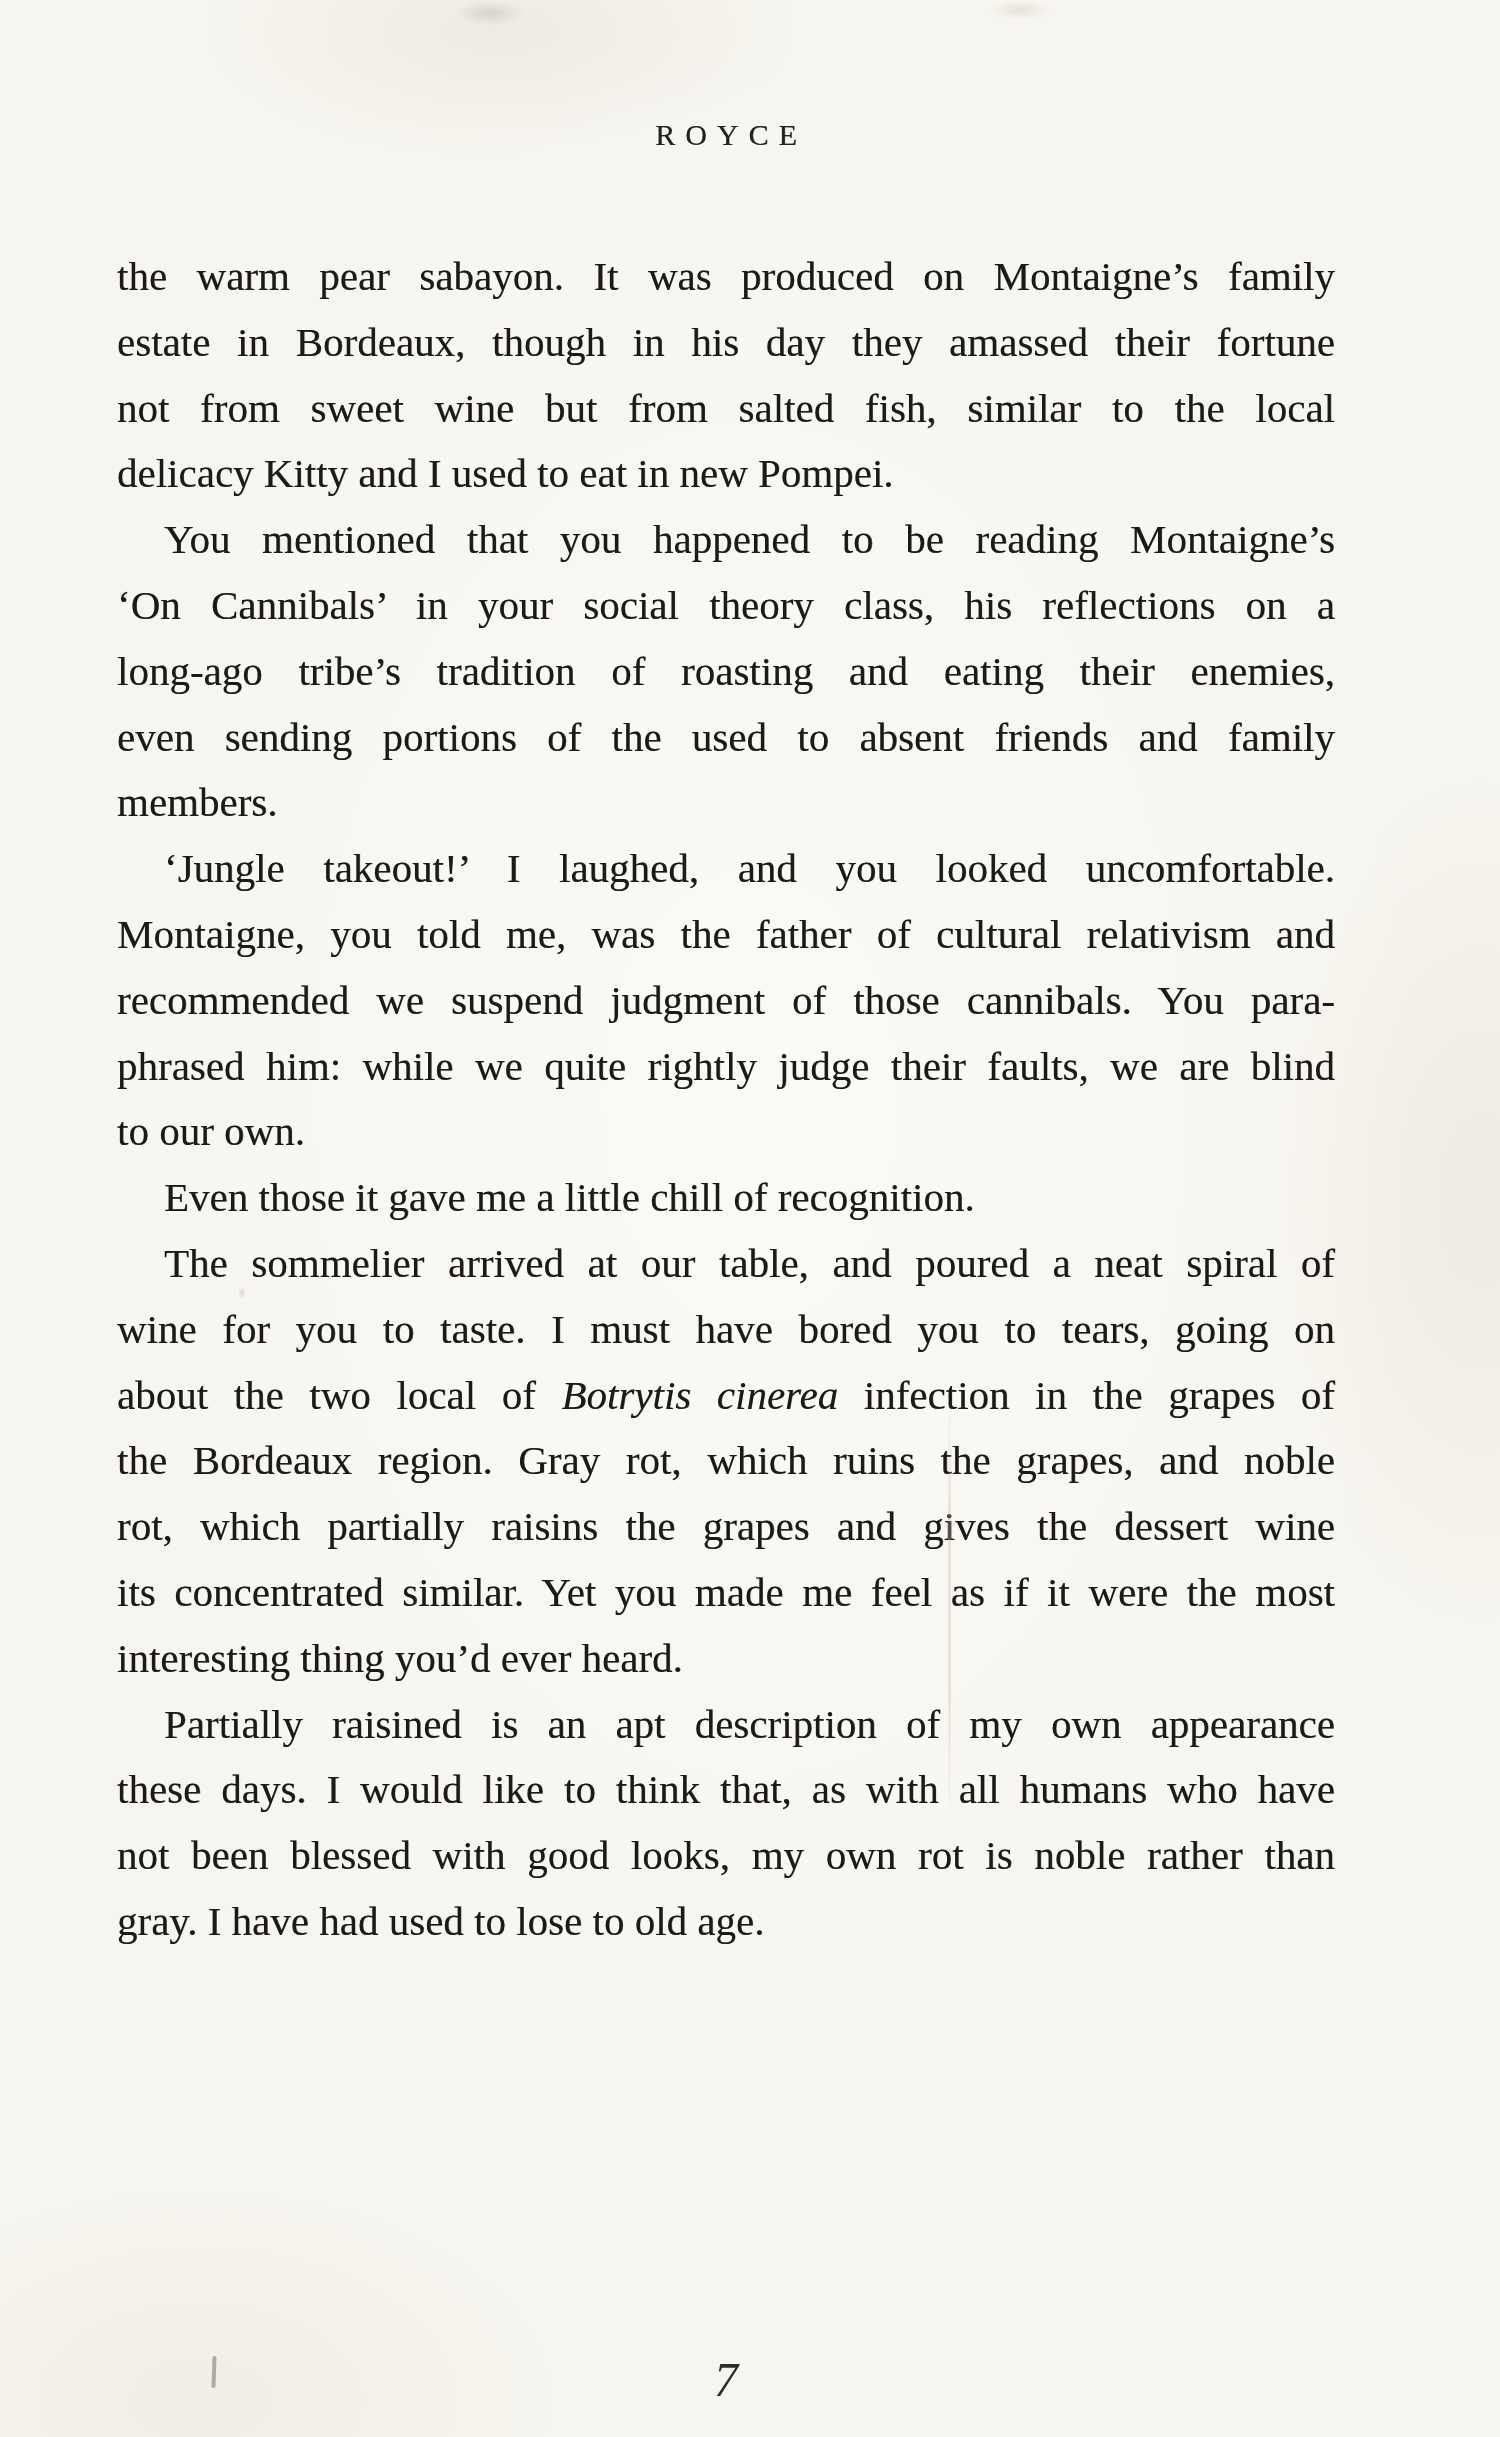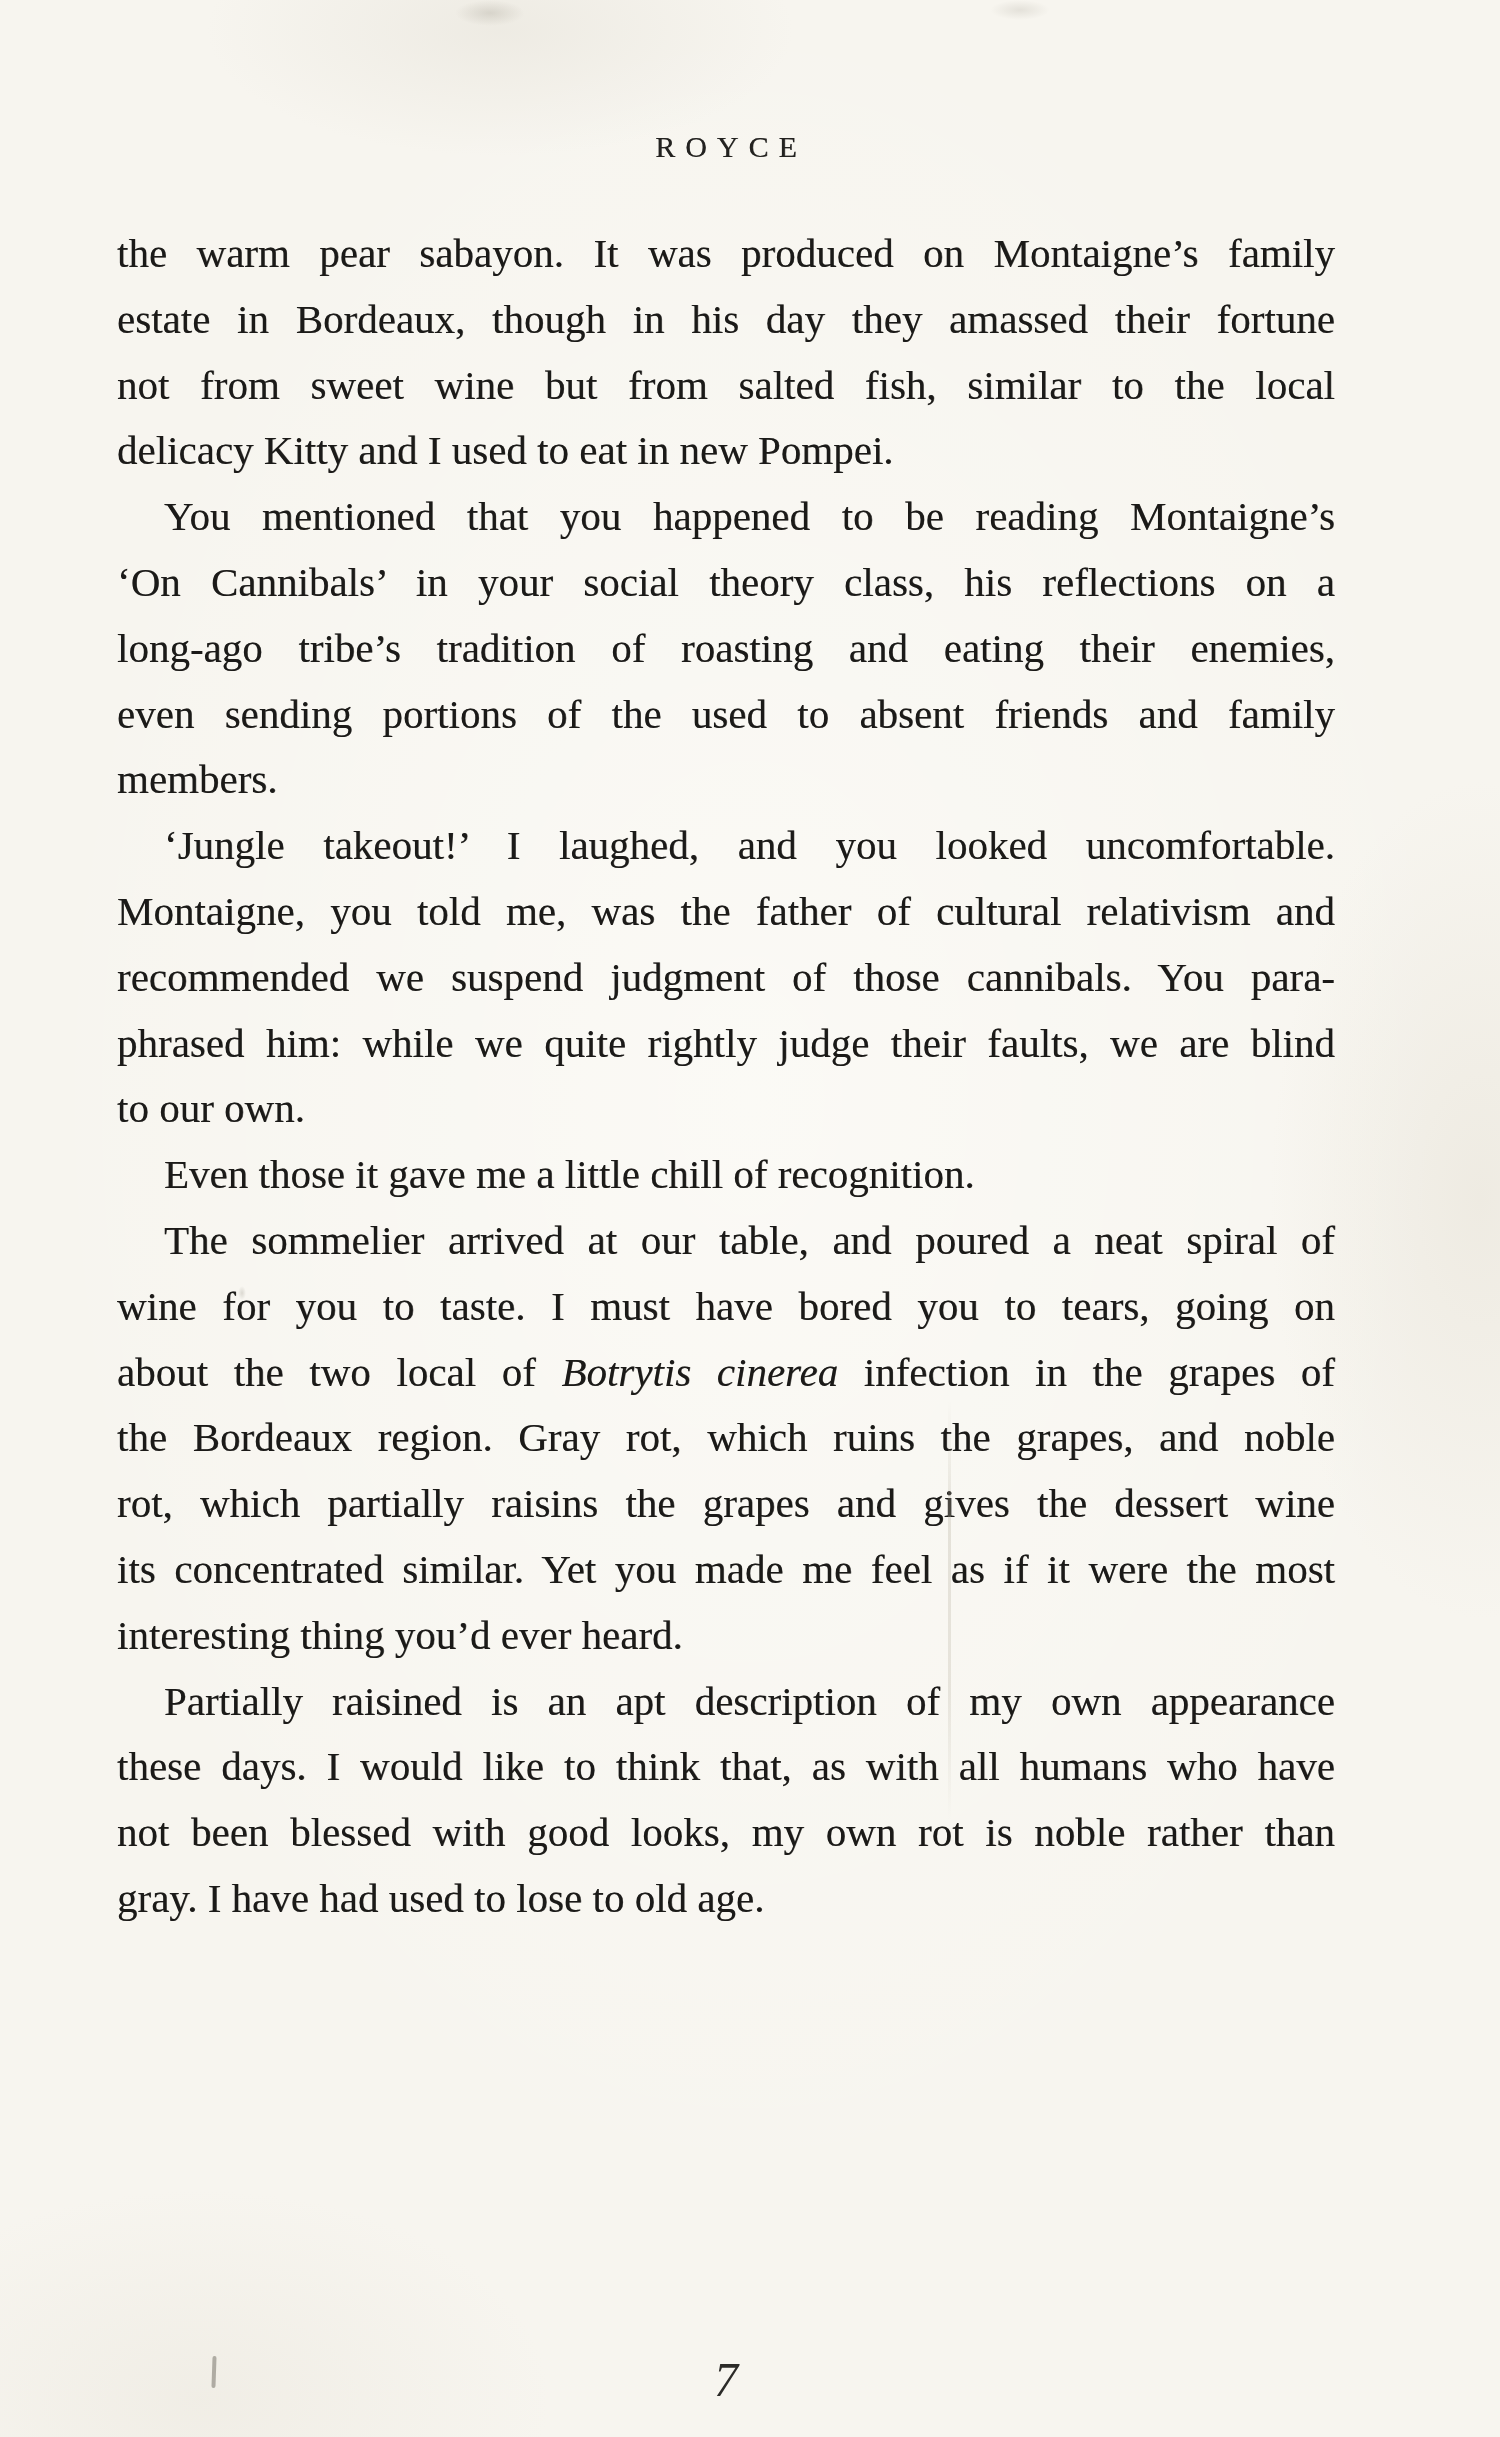--- a/index.html
+++ b/index.html
@@ -23,32 +23,32 @@
     color: #1b1a18;
   }
   .content {
     position: absolute;
     left: 117px;
     width: 1218px;
     top: 0;
   }
   .running-head {
     position: absolute;
-    top: 130px;
+    top: 118px;
     left: 0; right: 0;
     text-align: center;
     font-size: 30px;
     letter-spacing: 10px;
     text-indent: 10px; 
     color: #232220;
     text-shadow: 0.4px 0 0 rgba(27,26,24,0.6);
   }
   .body-text {
     position: absolute;
-    top: 221px;
+    top: 244px;
     left: 0; right: 0;
     font-size: 41px;
     line-height: 65.8px;
     text-shadow: 0.35px 0 0 rgba(27,26,24,0.55);
   }
   .line {
     text-align: justify;
     text-align-last: justify;
     white-space: normal;
     height: 65.8px;

